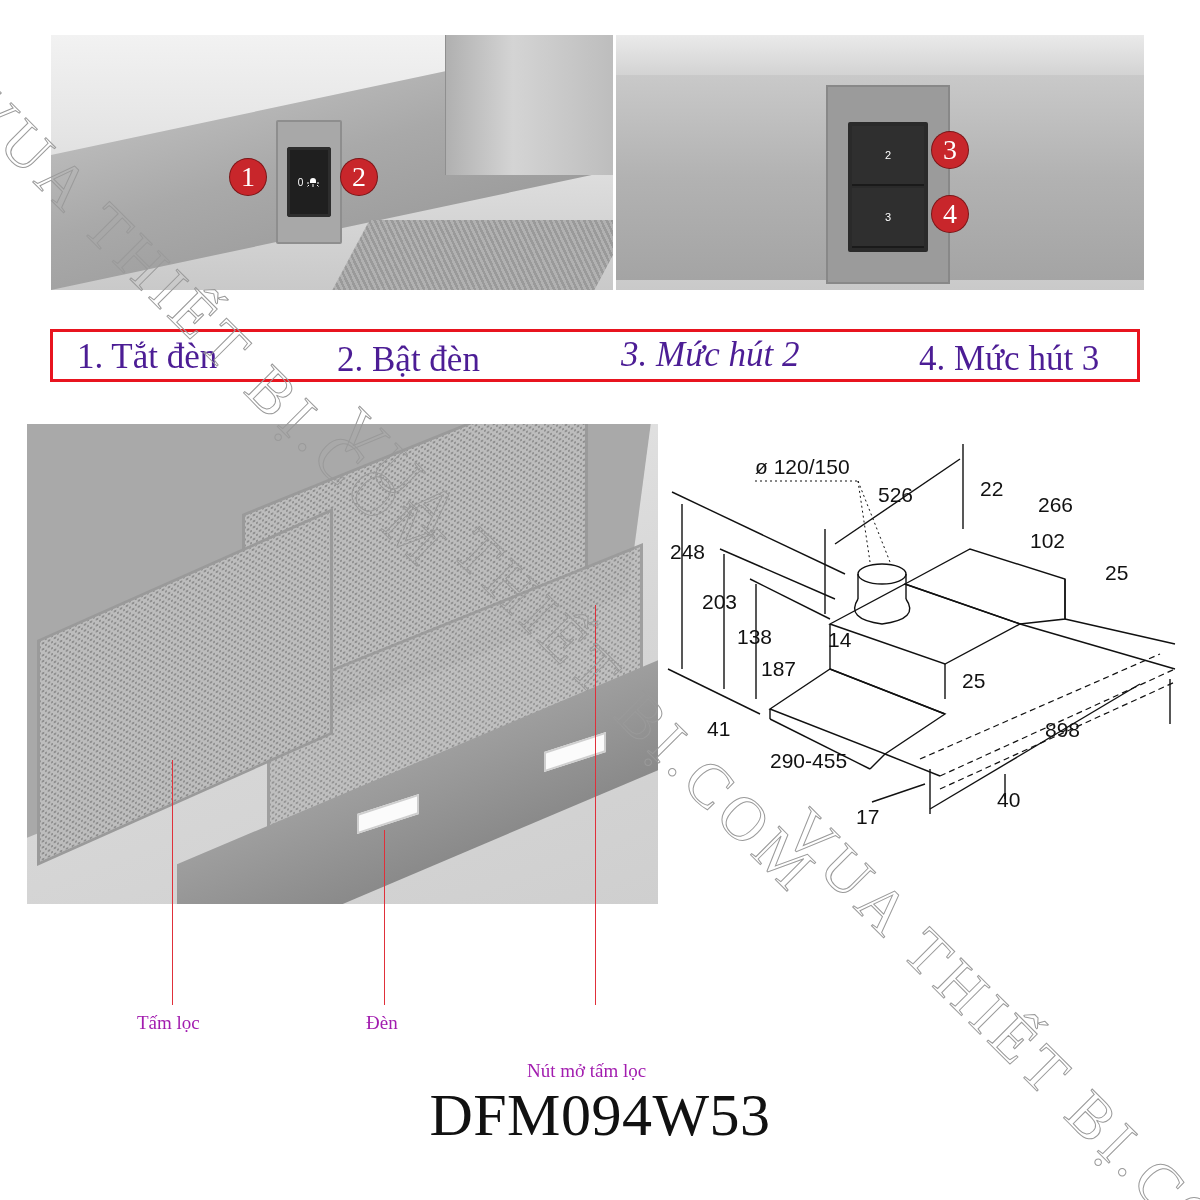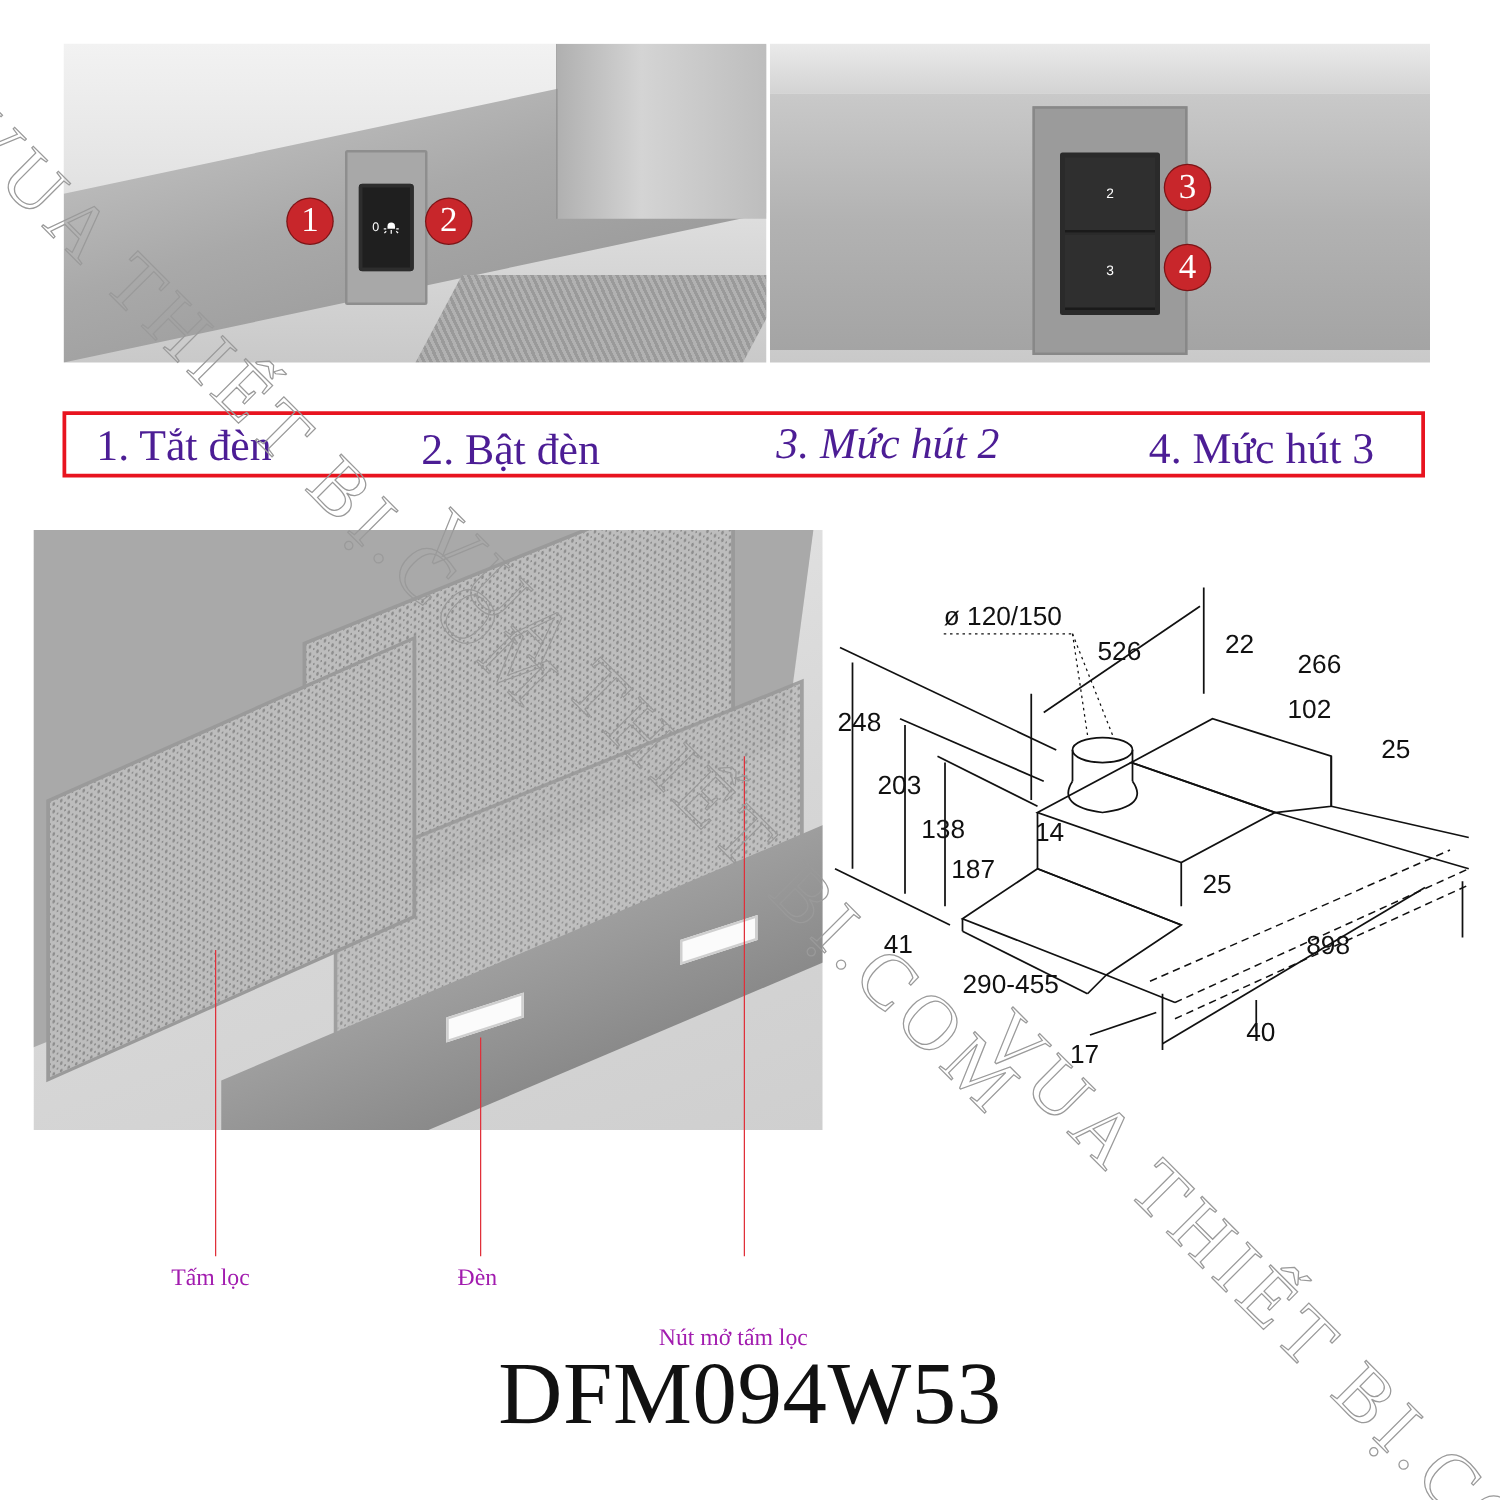--- a/index.html
+++ b/index.html
@@ -107,27 +107,27 @@
     position: absolute; width: 58px; height: 16px; background: #fbfbfb;
     border: 2px solid #cfcfcf; transform: skewY(-18deg);
   }
   .lamp-1 { left: 330px; top: 380px; }
   .lamp-2 { left: 517px; top: 318px; }
 
   .pointer-line { position: absolute; width: 0; border-left: 1px solid #e0303a; }
   .caption { position: absolute; font-size: 19px; color: #a21caf; white-space: nowrap; }
 
   
-  .tech-drawing { position: absolute; left: 660px; top: 440px; width: 540px; height: 420px; }
+  .tech-drawing { position: absolute; left: 660px; top: 414px; width: 540px; height: 420px; }
   .dim { font-family: "Liberation Sans", sans-serif; font-size: 21px; fill: #111; }
 
   
   .model-name {
     position: absolute; left: 0; width: 1200px; top: 1080px; text-align: center;
-    font-size: 71px; line-height: 70px; color: #111; letter-spacing: 0.5px;
+    font-size: 60px; line-height: 70px; color: #111; letter-spacing: 0.5px;
   }
 
   
   .watermark {
     position: absolute; font-size: 62px; color: transparent;
     -webkit-text-stroke: 1px #9a9a9a; white-space: nowrap; letter-spacing: 6px;
     transform-origin: left top; pointer-events: none;
   }
   .wm-1 { left: 0px; top: 70px; transform: rotate(45deg); }
   .wm-2 { left: 370px; top: 395px; transform: rotate(45deg); }

